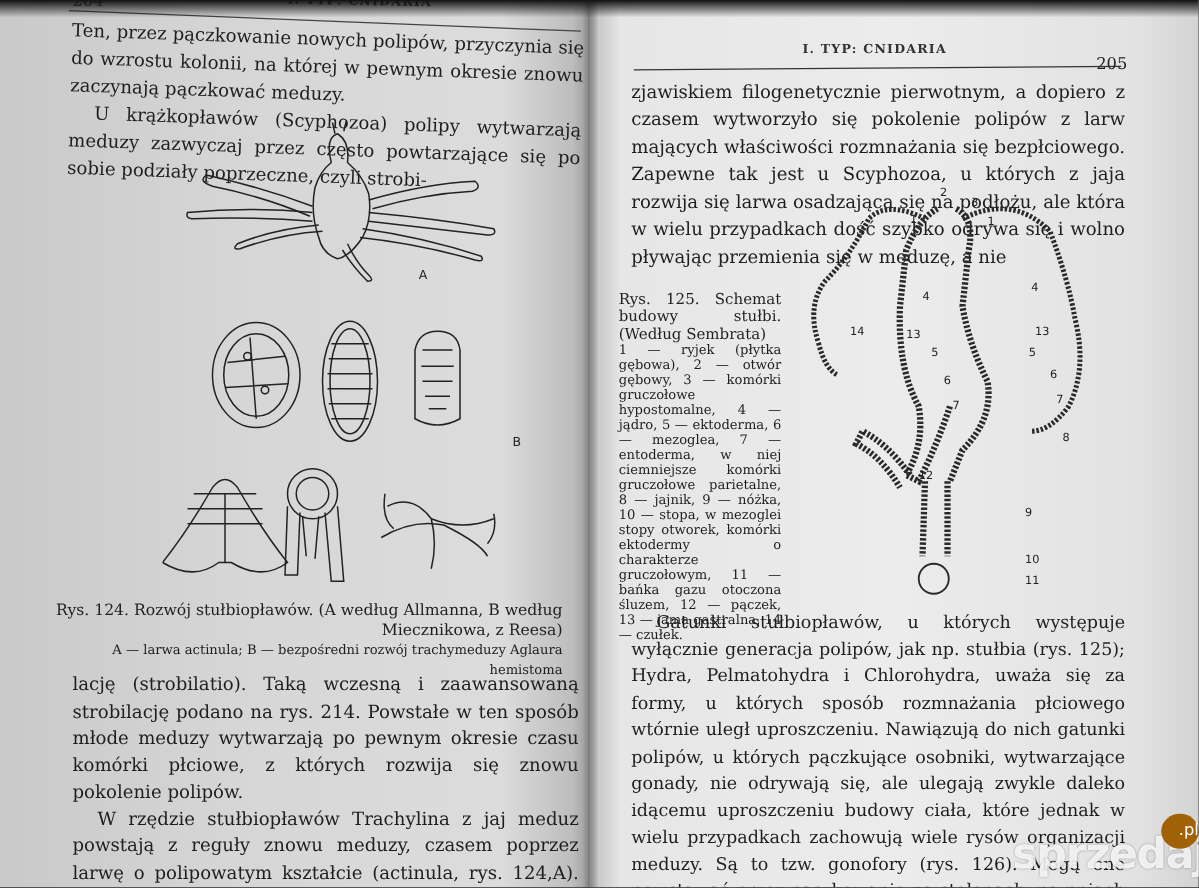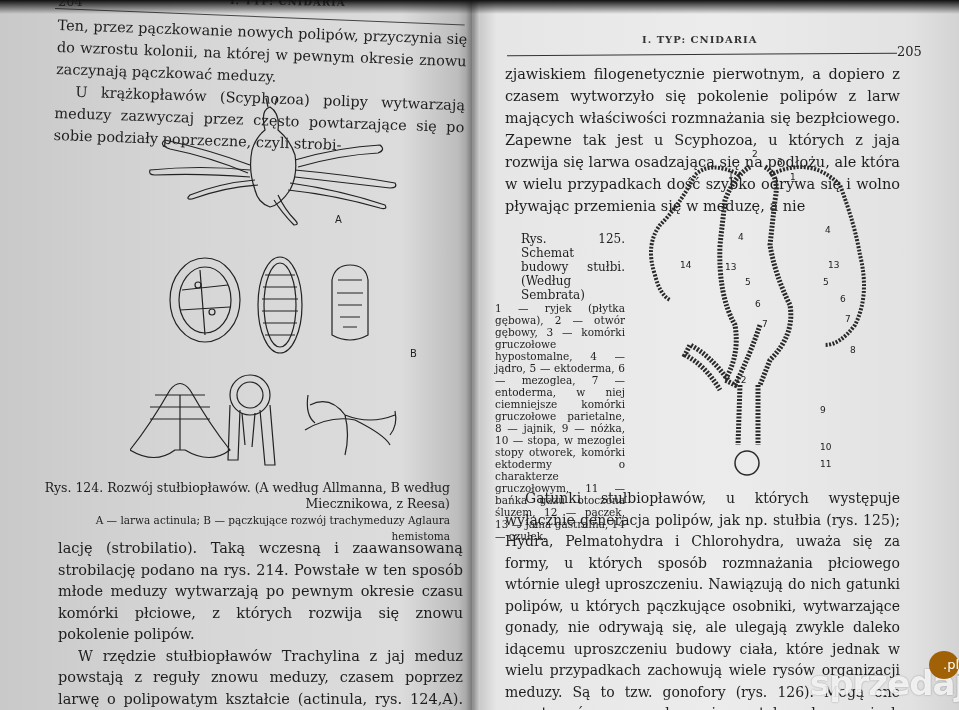--- a/index.html
+++ b/index.html
@@ -32,36 +32,36 @@
 
   
   .running-head {
     position:absolute; font-size:10px; letter-spacing:1px; font-weight:bold;
     text-transform:uppercase;
   }
   .left-head { left:230px; top:-4px; transform:rotate(1deg); color:#333; }
   .left-pagenum { position:absolute; left:58px; top:-6px; font-size:13px; color:#444; }
   .left-rule { position:absolute; left:55px; top:8px; width:410px; height:1px; background:#444; transform:rotate(2.3deg); transform-origin:left; }
   .right-head { left:170px; top:34px; color:#333; }
-  .right-pagenum { position:absolute; left:405px; top:44px; font-size:13px;margin-left:20px; }
+  .right-pagenum { position:absolute; left:405px; top:44px; font-size:13px; }
   .right-rule { position:absolute; left:35px; top:54px; width:390px; height:1px; background:#333; transform:rotate(-0.4deg); }
 
   .text-block { position:absolute; font-size:14.5px; line-height:22px; text-align:justify; }
   .text-block p { margin:0; }
   .ind { text-indent:20px; }
 
   .left-top { left:58px; top:14px; width:410px; transform:rotate(2deg); transform-origin:left top; }
   .left-bottom { left:58px; top:538px; width:405px; line-height:21.5px; }
   .right-top { left:33px; top:63px; width:395px; line-height:22px; }
   .right-bottom { left:33px; top:488px; width:395px; font-size:14px; line-height:21.5px; }
 
   .caption124 { position:absolute; left:40px; top:480px; width:410px; text-align:right; font-size:12.5px; line-height:16px; }
   .caption124 .sub { font-size:10.5px; }
   .caption125 { position:absolute; left:23px; top:232px; width:130px; font-size:10.5px; line-height:12px; text-align:justify; }
-  .caption125 .ttl { font-size:12px; line-height:14px;margin-left:26px; }
+  .caption125 .ttl { font-size:12px; line-height:14px; }
 
   .figure { position:absolute; }
 
   .watermark {
     position:absolute; left:810px; top:663px; font-family:"DejaVu Sans", sans-serif;
     font-size:34px; font-weight:bold; color:rgba(255,255,255,0.85);
     text-shadow:0 0 2px rgba(0,0,0,0.35); letter-spacing:-1px;
   }
   .watermark-badge {
     position:absolute; left:929px; top:651px; width:30px; height:28px; border-radius:50%;
@@ -126,21 +126,21 @@
         <path d="M100 310 L98 365 L108 365 L110 315 M130 315 L135 370 L145 370 L140 310 M112 318 L115 350 M125 318 L122 352"></path>
       </g>
       <g>
         <path d="M180 310 Q200 300 215 320 Q240 330 265 320 M175 335 Q200 320 225 325 Q255 340 260 350 M215 320 Q220 340 215 360"></path>
         <path d="M178 300 Q175 320 185 328 M265 316 Q268 330 260 340"></path>
       </g>
     </svg>
 
     <div class="caption124">
       <div>Rys. 124. Rozwój stułbiopławów. (A według Allmanna, B według Miecznikowa, z Reesa)</div>
-      <div class="sub">A — larwa actinula; B — pączkujące rozwój trachymeduzy Aglaura hemistoma</div>
+      <div class="sub">A — larwa actinula; B — bezpośredni rozwój trachymeduzy Aglaura hemistoma</div>
     </div>
 
     <div class="text-block left-bottom">
       <p>lację (strobilatio). Taką wczesną i zaawansowaną strobilację podano na rys. 214. Powstałe w ten sposób młode meduzy wytwarzają po pewnym okresie czasu komórki płciowe, z których rozwija się znowu pokolenie polipów.</p>
       <p class="ind">W rzędzie stułbiopławów Trachylina z jaj meduz powstają z reguły znowu meduzy, czasem poprzez larwę o polipowatym kształcie (actinula, rys. 124,A). Jest rzeczą sporną, czy w tej grupie w rozwoju rodowym stopniowo zanikło pokolenie polipów, czy też raczej należy przypuszczać, że brak przemiany pokoleń i dwóch postaci — polipa i meduzy — jest</p>
     </div>
   </div>
 
   <div class="page page-right">
     <span class="running-head right-head">I. TYP: CNIDARIA</span>

